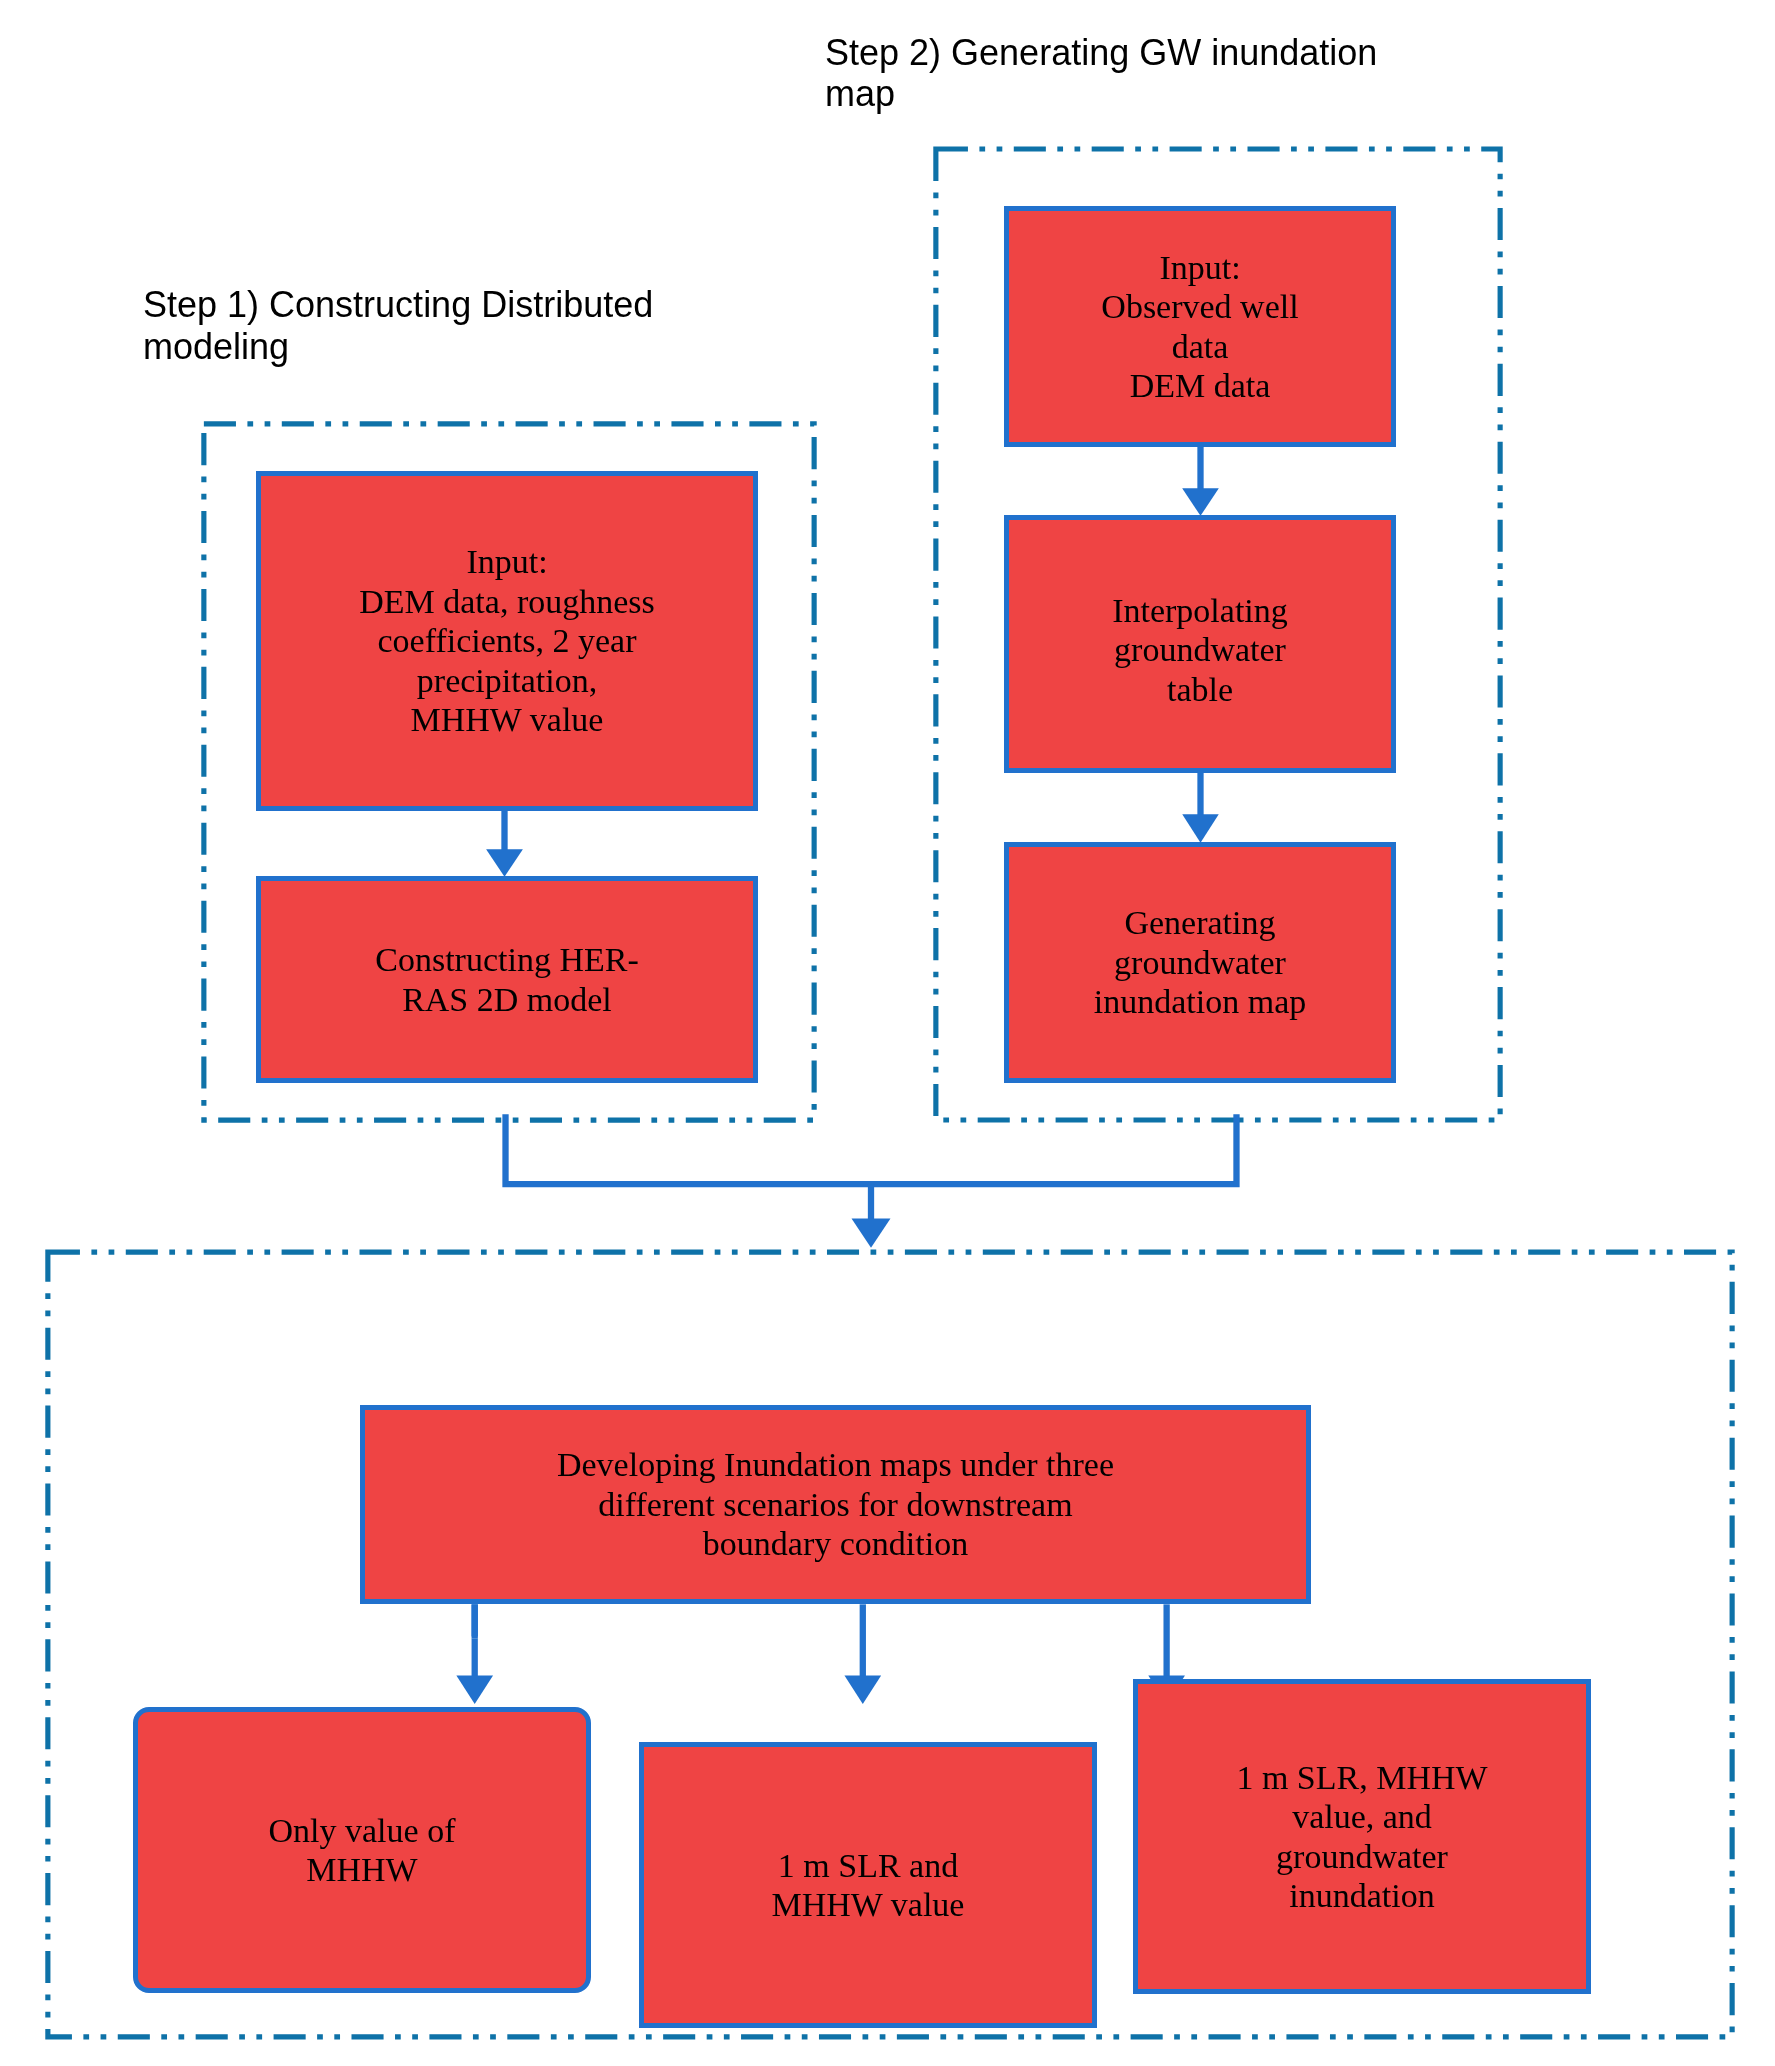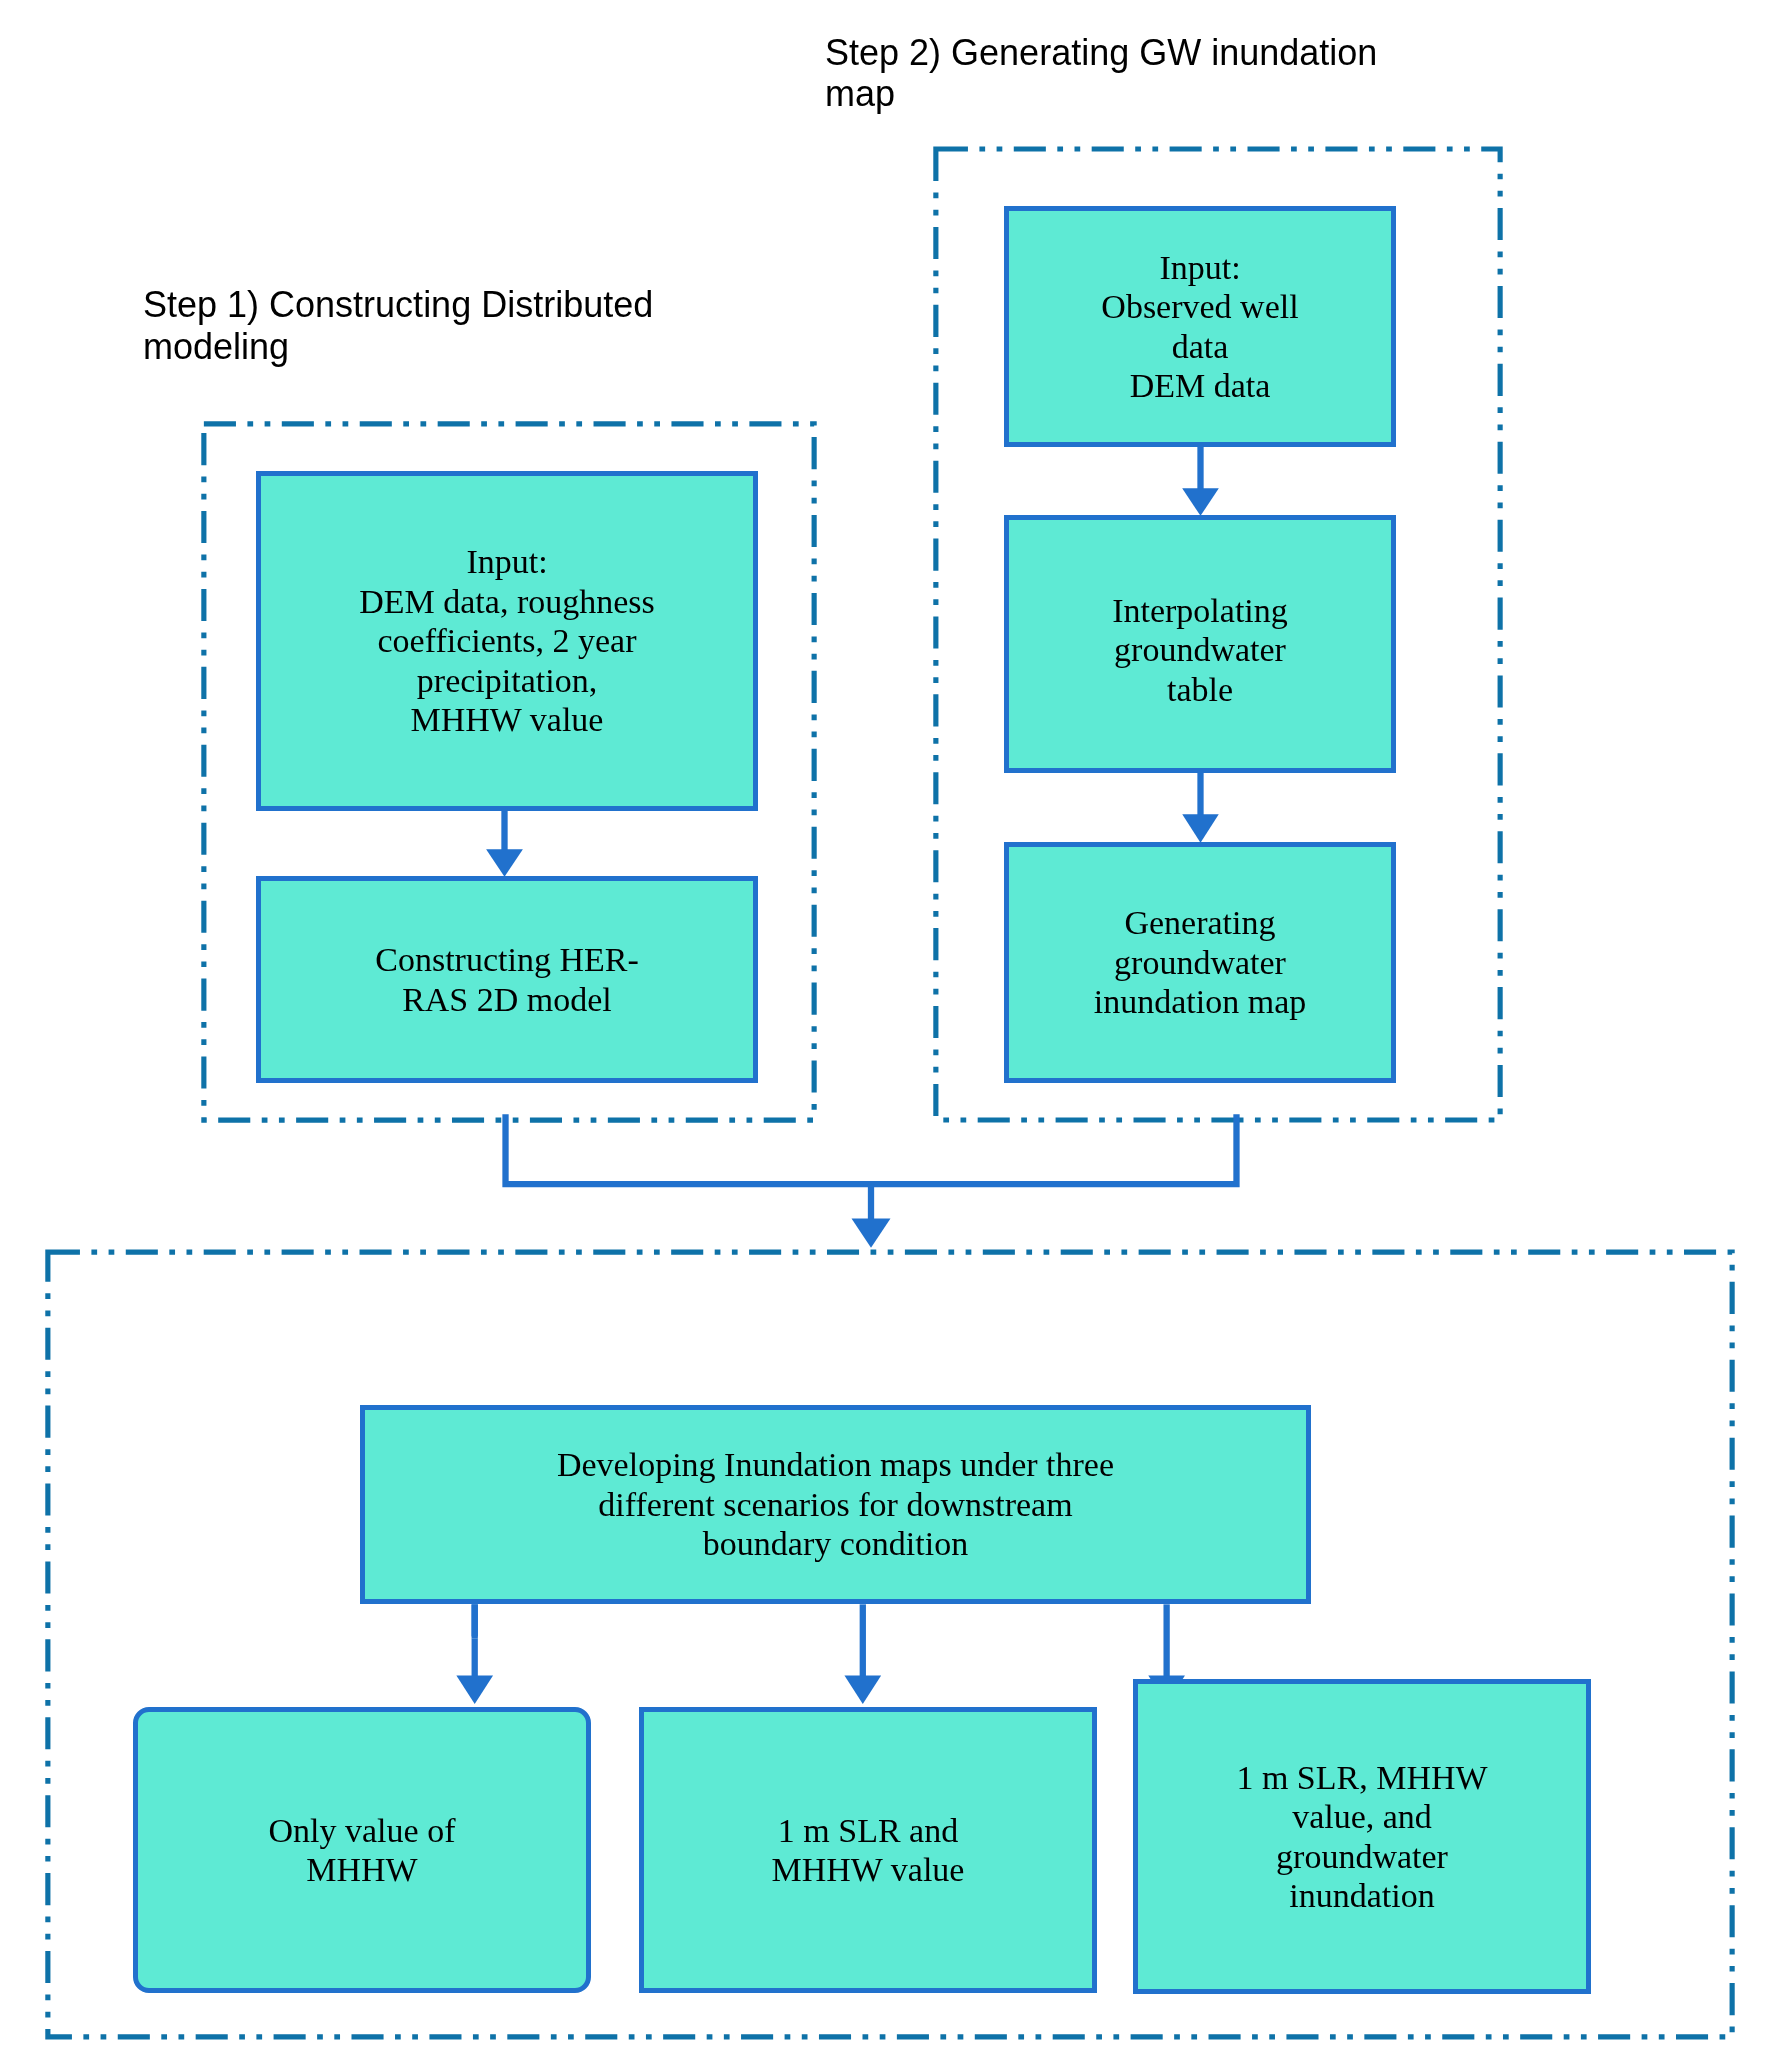--- a/index.html
+++ b/index.html
@@ -45,21 +45,21 @@
     line-height: 1.15;
     color: #000000;
     white-space: nowrap;
   }
 
   
   .pbox {
     position: absolute;
     box-sizing: border-box;
     border: 5.2px solid #2171CD;
-    background: #5eead4;
+    background: #ef4444;
     display: flex;
     align-items: center;
     justify-content: center;
     text-align: center;
     padding: 3.4px 8px;
   }
   .pbox .ptext {
     font-size: 34px;
     line-height: 1.16;
     color: #000000;
@@ -179,21 +179,21 @@
     <polygon points="1403,128 1467,128 1435,178"></polygon>
 
     <line x1="228" y1="4" x2="1435" y2="4" style="stroke:#2171CD; stroke-width:0;"></line>
   </svg>
 
   <div class="pbox" style="left:133px; top:1707px; width:458px; height:286px;border-radius:16px;">
     <span class="ptext" style="white-space: pre-line;">Only value of
 MHHW</span>
   </div>
 
-  <div class="pbox" style="left:639px; top:1707px; width:458px; height:286px;">
+  <div class="pbox" style="left:639px; top:1742px; width:458px; height:286px;">
     <span class="ptext" style="white-space: pre-line;">1 m SLR and
 MHHW value</span>
   </div>
 
   <div class="pbox" style="left:1133px; top:1679px; width:458px; height:315px;">
     <span class="ptext" style="white-space: pre-line;">1 m SLR,  MHHW
 value, and
 groundwater
 inundation</span>
   </div>

